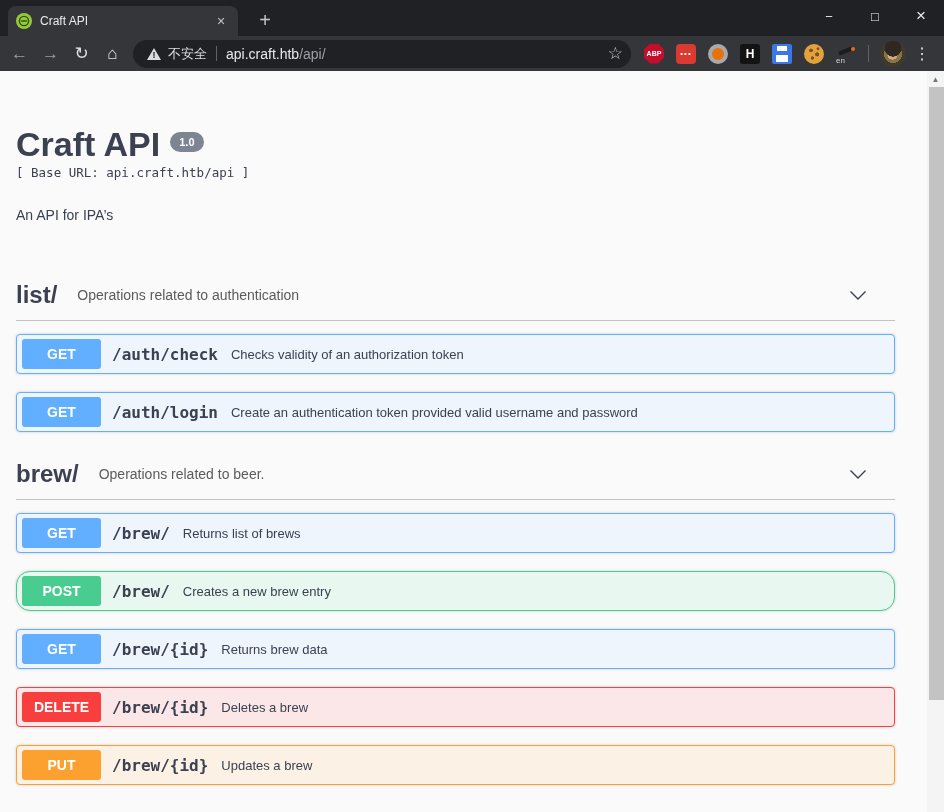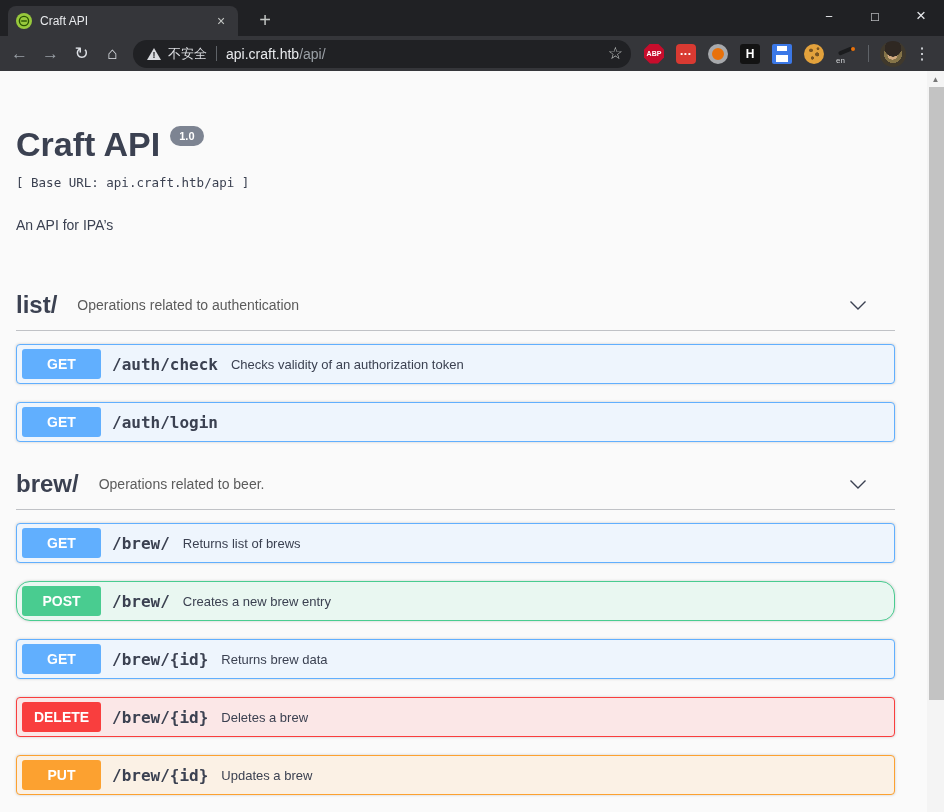--- a/index.html
+++ b/index.html
@@ -67,22 +67,22 @@
                 radial-gradient(circle at 50% 50%, #857448 0 49%, #40392c 50%); }
   .menu-btn { width:28px; height:30px; display:flex; align-items:center; justify-content:center;
               color:#dee1e6; font-size:16px; margin-left:2px; }
 
   
   .page { position:absolute; top:71px; left:0; width:944px; height:741px; background:#fafafa; overflow:hidden; }
   .content { padding:52px 49px 0 16px; }
   .api-title { display:flex; align-items:flex-start; gap:10px; }
   .api-title h1 { font-size:34px; font-weight:700; color:#3b4151; line-height:42px; }
   .version-badge { background:#7d8492; color:#fff; font-size:11px; font-weight:700;
-                   padding:4px 9px; border-radius:12px; margin-top:3px; }
-  .baseurl { font-family:"DejaVu Sans Mono", monospace; font-size:12.5px; color:#3b4151; margin-top:10px; }
+                   padding:4px 9px; border-radius:12px; margin-top:9px; }
+  .baseurl { font-family:"DejaVu Sans Mono", monospace; font-size:12.5px; color:#3b4151; margin-top:0; }
   .swlink { display:inline-block; font-size:14px; color:#4990e2; margin-top:7px; text-decoration:none; }
   .apidesc { font-size:14px; color:#3b4151; margin-top:27px; }
 
   .tag { margin-top:58px; }
   .tag + .tag { margin-top:28px; }
   .tag-header { display:flex; align-items:center; border-bottom:1px solid rgba(59,65,81,.3);
                 padding-bottom:11px; cursor:pointer; }
   .tag-name { font-size:24px; font-weight:700; color:#3b4151; }
   .tag-desc { font-size:14px; color:#5b5b5b; margin-left:20px; flex:1; }
   .chevron { width:22px; height:22px; margin-right:26px; display:flex; }
@@ -194,20 +194,21 @@
         </div>
         <div class="oplist">
           <div class="opblock m-get">
             <span class="opmethod">GET</span>
             <span class="oppath">/auth/check</span>
             <span class="opsummary">Checks validity of an authorization token</span>
           </div>
           <div class="opblock m-get">
             <span class="opmethod">GET</span>
             <span class="oppath">/auth/login</span>
+            <span class="opsummary">Create an authentication token provided valid username and password</span>
           </div>
         </div>
       </section>
 
       
       <section class="tag">
         <div class="tag-header">
           <h3 class="tag-name">brew/</h3>
           <span class="tag-desc">Operations related to beer.</span>
           <span class="chevron">

